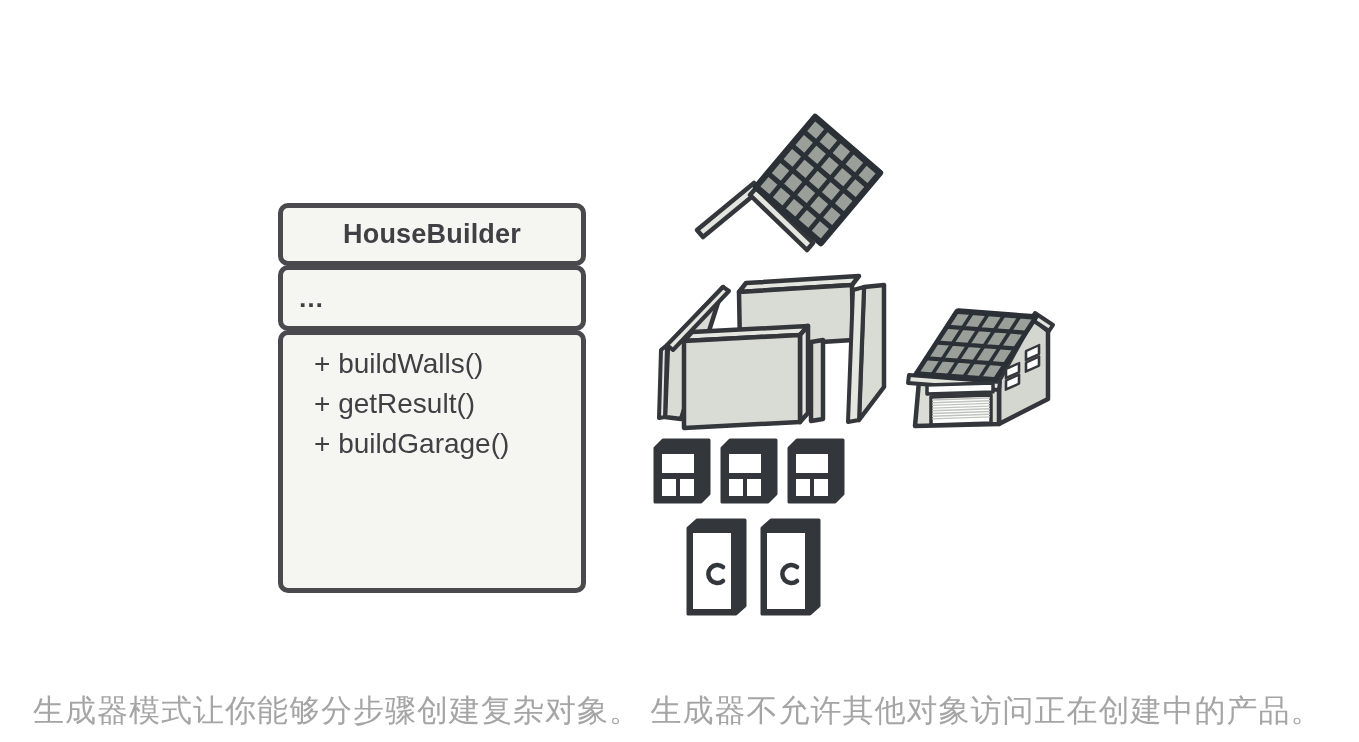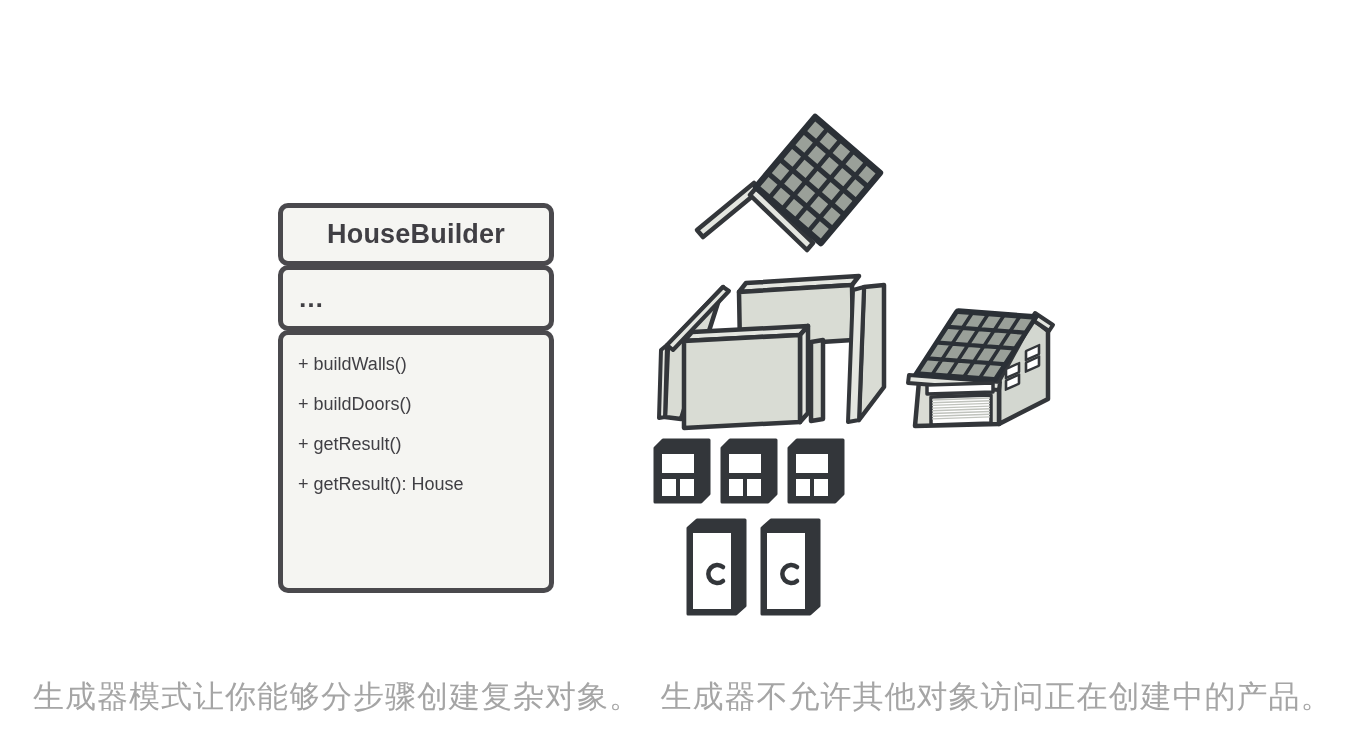--- a/index.html
+++ b/index.html
@@ -17,56 +17,55 @@
     --box-text:#403f44;
     --caption-color:#a5a5a5;
     --page-bg:#ffffff;
   }
   *{margin:0;padding:0;}
   html,body{width:1359px;height:742px;background:var(--page-bg);
     font-family:"Liberation Sans","DejaVu Sans",sans-serif;overflow:hidden;}
   .stage{position:relative;width:1359px;height:742px;background:var(--page-bg);}
 
   
-  .class-box{position:absolute;left:278px;top:203px;width:276px;}
+  .class-box{position:absolute;left:278px;top:203px;width:308px;}
   .box-section{box-sizing:border-box;width:100%;background:var(--box-bg);
     border:5px solid var(--box-border);border-radius:10px;}
   .box-section + .box-section{margin-top:-1px;}
   .sec-title{height:63px;display:flex;align-items:center;justify-content:center;
     font-size:27px;font-weight:bold;color:var(--box-text);letter-spacing:0.2px;}
   .sec-dots{height:66px;display:flex;align-items:center;padding-left:15px;
     font-size:26px;font-weight:bold;color:var(--box-text);letter-spacing:3px;}
-  .sec-methods{height:263px;padding:9px 0 0 15px;font-size:18px;color:var(--box-text);}
+  .sec-methods{height:263px;padding:9px 0 0 31px;font-size:28px;color:var(--box-text);}
   .method-row{line-height:40px;white-space:nowrap;}
 
   
   .illustration-svg{position:absolute;left:0;top:0;}
 
   
-  .caption{position:absolute;left:33px;top:676px;width:1320px;font-size:31px;
+  .caption{position:absolute;left:33px;top:690px;width:1320px;font-size:31px;
     letter-spacing:1px;color:var(--caption-color);white-space:nowrap;
-    font-family:Liberation Mono, monospace;}
+    font-family:Liberation Sans, sans-serif;}
 </style>
 </head>
 <body>
 
 <div class="stage">
 
   <div class="class-box">
     <div class="box-section sec-title">
       <span>HouseBuilder</span>
     </div>
     <div class="box-section sec-dots">
       <span>…</span>
     </div>
     <div class="box-section sec-methods">
       <div class="method-row">+ buildWalls()</div>
-      <div class="method-row">+ buildDoors()</div>
       <div class="method-row">+ getResult()</div>
-      <div class="method-row">+ getResult(): House</div>
+      <div class="method-row">+ buildGarage()</div>
     </div>
   </div>
 
   <svg class="illustration-svg" width="1359" height="742" viewBox="0 0 1359 742">
 
     <g>
       <polygon points="754,183 697,230 703,237 760,190" style="fill:var(--strip-fill);stroke:var(--outline);stroke-width:4.5;stroke-linejoin:round"></polygon>
       <polygon points="756,188 813,243 807,250 750,195" style="fill:var(--strip-fill);stroke:var(--outline);stroke-width:4.5;stroke-linejoin:round"></polygon>
       <g transform="matrix(13,11.2,-11.8,14,815,117)">
         <rect x="0" y="0" width="5" height="5" style="fill:var(--tile-fill)"></rect>

